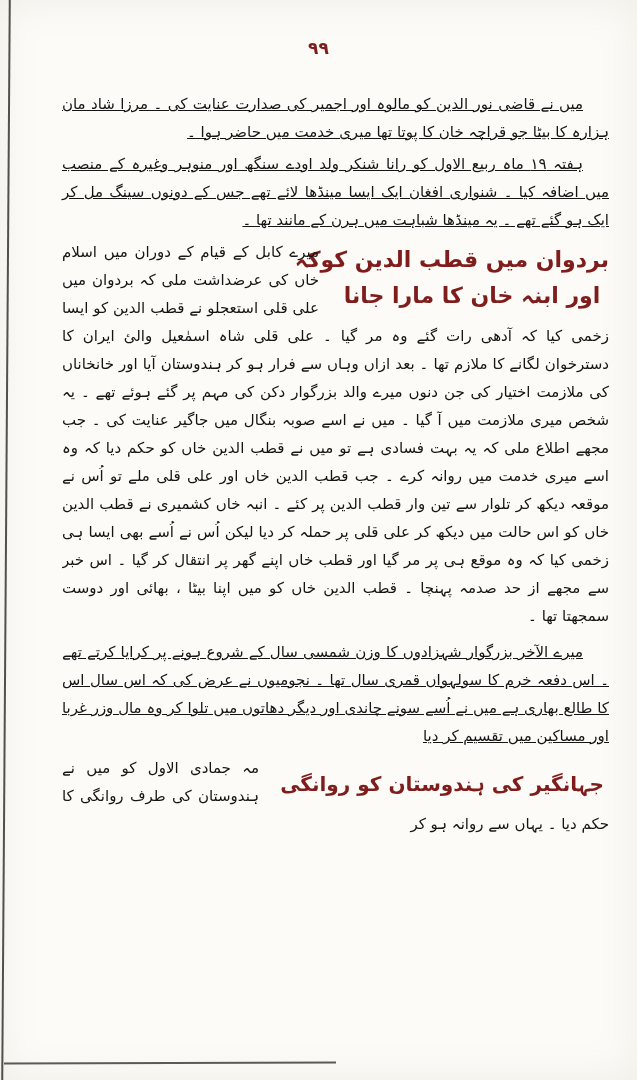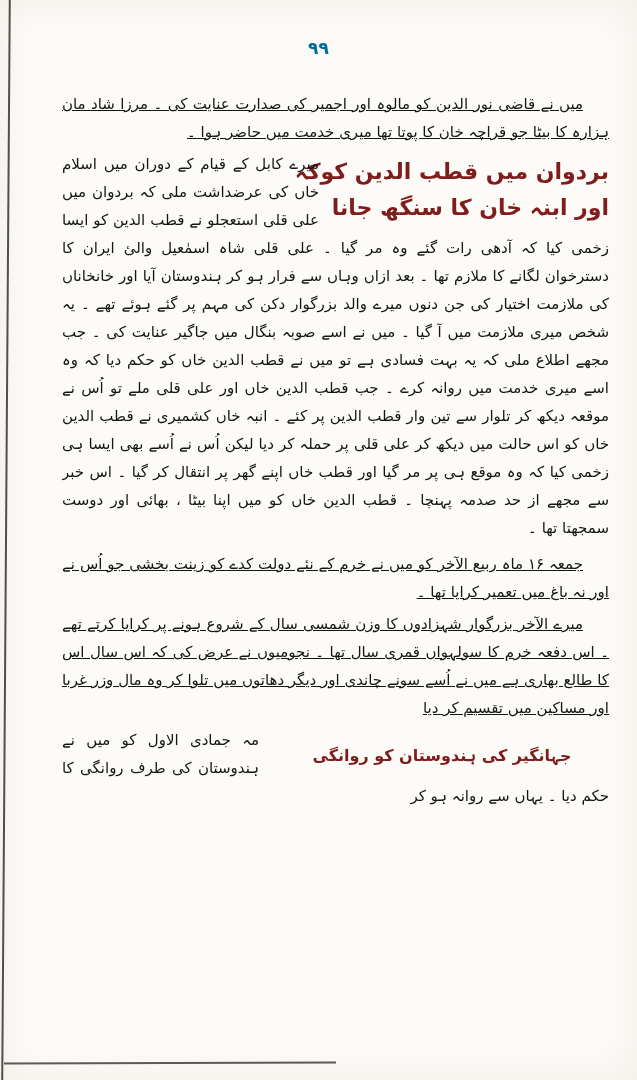--- a/index.html
+++ b/index.html
@@ -24,21 +24,21 @@
   }
   .edge-bottom {
     position: absolute; left: 4px; bottom: 16px;
     width: 332px; height: 2px;
     background: #35322e; opacity: .8;
     transform: rotate(-0.2deg);
   }
   .page-number {
     position: absolute; top: 38px; left: 0; right: 0;
     text-align: center;
-    font-size: 17px; font-weight: bold; color: #0369a1;
+    font-size: 17px; font-weight: bold; color: #7f1d1d;
   }
   .content {
     position: absolute; top: 90px; right: 28px; left: 62px;
     direction: rtl;
     text-align: justify;
     font-size: 15px; line-height: 28px;
     color: #151515;
   }
   .para { margin: 0 0 4px 0; }
   .indent { text-indent: 26px; text-decoration: underline; }
@@ -50,49 +50,49 @@
     color: #7f1d1d;
     margin: 2px 0 4px 16px;
   }
   .heading-burdwan {
     width: 274px;
     font-size: 22px; line-height: 36px;
     margin-top: 4px;
   }
   .heading-departure {
     width: 334px;
-    font-size: 16px; line-height: 44px;
+    font-size: 20px; line-height: 44px;
     margin-top: 8px;
   }
   .heading-line { white-space: nowrap; }
 </style>
 </head>
 <body>
 
 <div class="scan">
 
   <div class="edge-left"></div>
   <div class="edge-bottom"></div>
 
   <div class="page-number">۹۹</div>
 
   <div class="content">
 
     <p class="para indent">میں نے قاضی نور الدین کو مالوہ اور اجمیر کی صدارت عنایت کی ۔ مرزا شاد مان ہزارہ کا بیٹا جو قراچہ خان کا پوتا تھا میری خدمت میں حاضر ہوا ۔</p>
 
+    <p class="para indent">ہفتہ ۱۹ ماہ ربیع الاول کو رانا شنکر ولد اودے سنگھ اور منوہر وغیرہ کے منصب میں اضافہ کیا ۔ شنواری افغان ایک ایسا مینڈھا لائے تھے جس کے دونوں سینگ مل کر ایک ہو گئے تھے ۔ یہ مینڈھا شباہت میں ہرن کے مانند تھا ۔</p>
 
     <div class="section">
       <div class="heading-float heading-burdwan">
         <div class="heading-line">بردوان میں قطب الدین کوکہ</div>
-        <div class="heading-line">اور ابنہ خان کا سنگھ جانا</div>
+        <div class="heading-line">اور ابنہ خان کا مارا جانا</div>
       </div>
       <p class="para">میرے کابل کے قیام کے دوران میں اسلام خاں کی عرضداشت ملی کہ بردوان میں علی قلی استعجلو نے قطب الدین کو ایسا زخمی کیا کہ آدھی رات گئے وہ مر گیا ۔ علی قلی شاہ اسمٰعیل والئ ایران کا دسترخوان لگانے کا ملازم تھا ۔ بعد ازاں وہاں سے فرار ہو کر ہندوستان آیا اور خانخاناں کی ملازمت اختیار کی جن دنوں میرے والد بزرگوار دکن کی مہم پر گئے ہوئے تھے ۔ یہ شخص میری ملازمت میں آ گیا ۔ میں نے اسے صوبہ بنگال میں جاگیر عنایت کی ۔ جب مجھے اطلاع ملی کہ یہ بہت فسادی ہے تو میں نے قطب الدین خاں کو حکم دیا کہ وہ اسے میری خدمت میں روانہ کرے ۔ جب قطب الدین خاں اور علی قلی ملے تو اُس نے موقعہ دیکھ کر تلوار سے تین وار قطب الدین پر کئے ۔ انبہ خاں کشمیری نے قطب الدین خاں کو اس حالت میں دیکھ کر علی قلی پر حملہ کر دیا لیکن اُس نے اُسے بھی ایسا ہی زخمی کیا کہ وہ موقع ہی پر مر گیا اور قطب خاں اپنے گھر پر انتقال کر گیا ۔ اس خبر سے مجھے از حد صدمہ پہنچا ۔ قطب الدین خاں کو میں اپنا بیٹا ، بھائی اور دوست سمجھتا تھا ۔</p>
     </div>
 
-    <p class="para indent">جمعہ ۱۶ ماہ ربیع الآخر کو میں نے خرم کے نئے دولت کدے کو زینت بخشی جو اُس نے اور نہ باغ میں تعمیر کرایا تھا ۔</p>
 
     <p class="para indent">میرے الآخر بزرگوار شہزادوں کا وزن شمسی سال کے شروع ہونے پر کرایا کرتے تھے ۔ اس دفعہ خرم کا سولہواں قمری سال تھا ۔ نجومیوں نے عرض کی کہ اس سال اس کا طالع بھاری ہے میں نے اُسے سونے چاندی اور دیگر دھاتوں میں تلوا کر وہ مال وزر غربا اور مساکین میں تقسیم کر دیا</p>
 
     <div class="section">
       <div class="heading-float heading-departure">
         <div class="heading-line">جہانگیر کی ہندوستان کو روانگی</div>
       </div>
       <p class="para">مہ جمادی الاول کو میں نے ہندوستان کی طرف روانگی کا حکم دیا ۔ یہاں سے روانہ ہو کر</p>
     </div>
 

